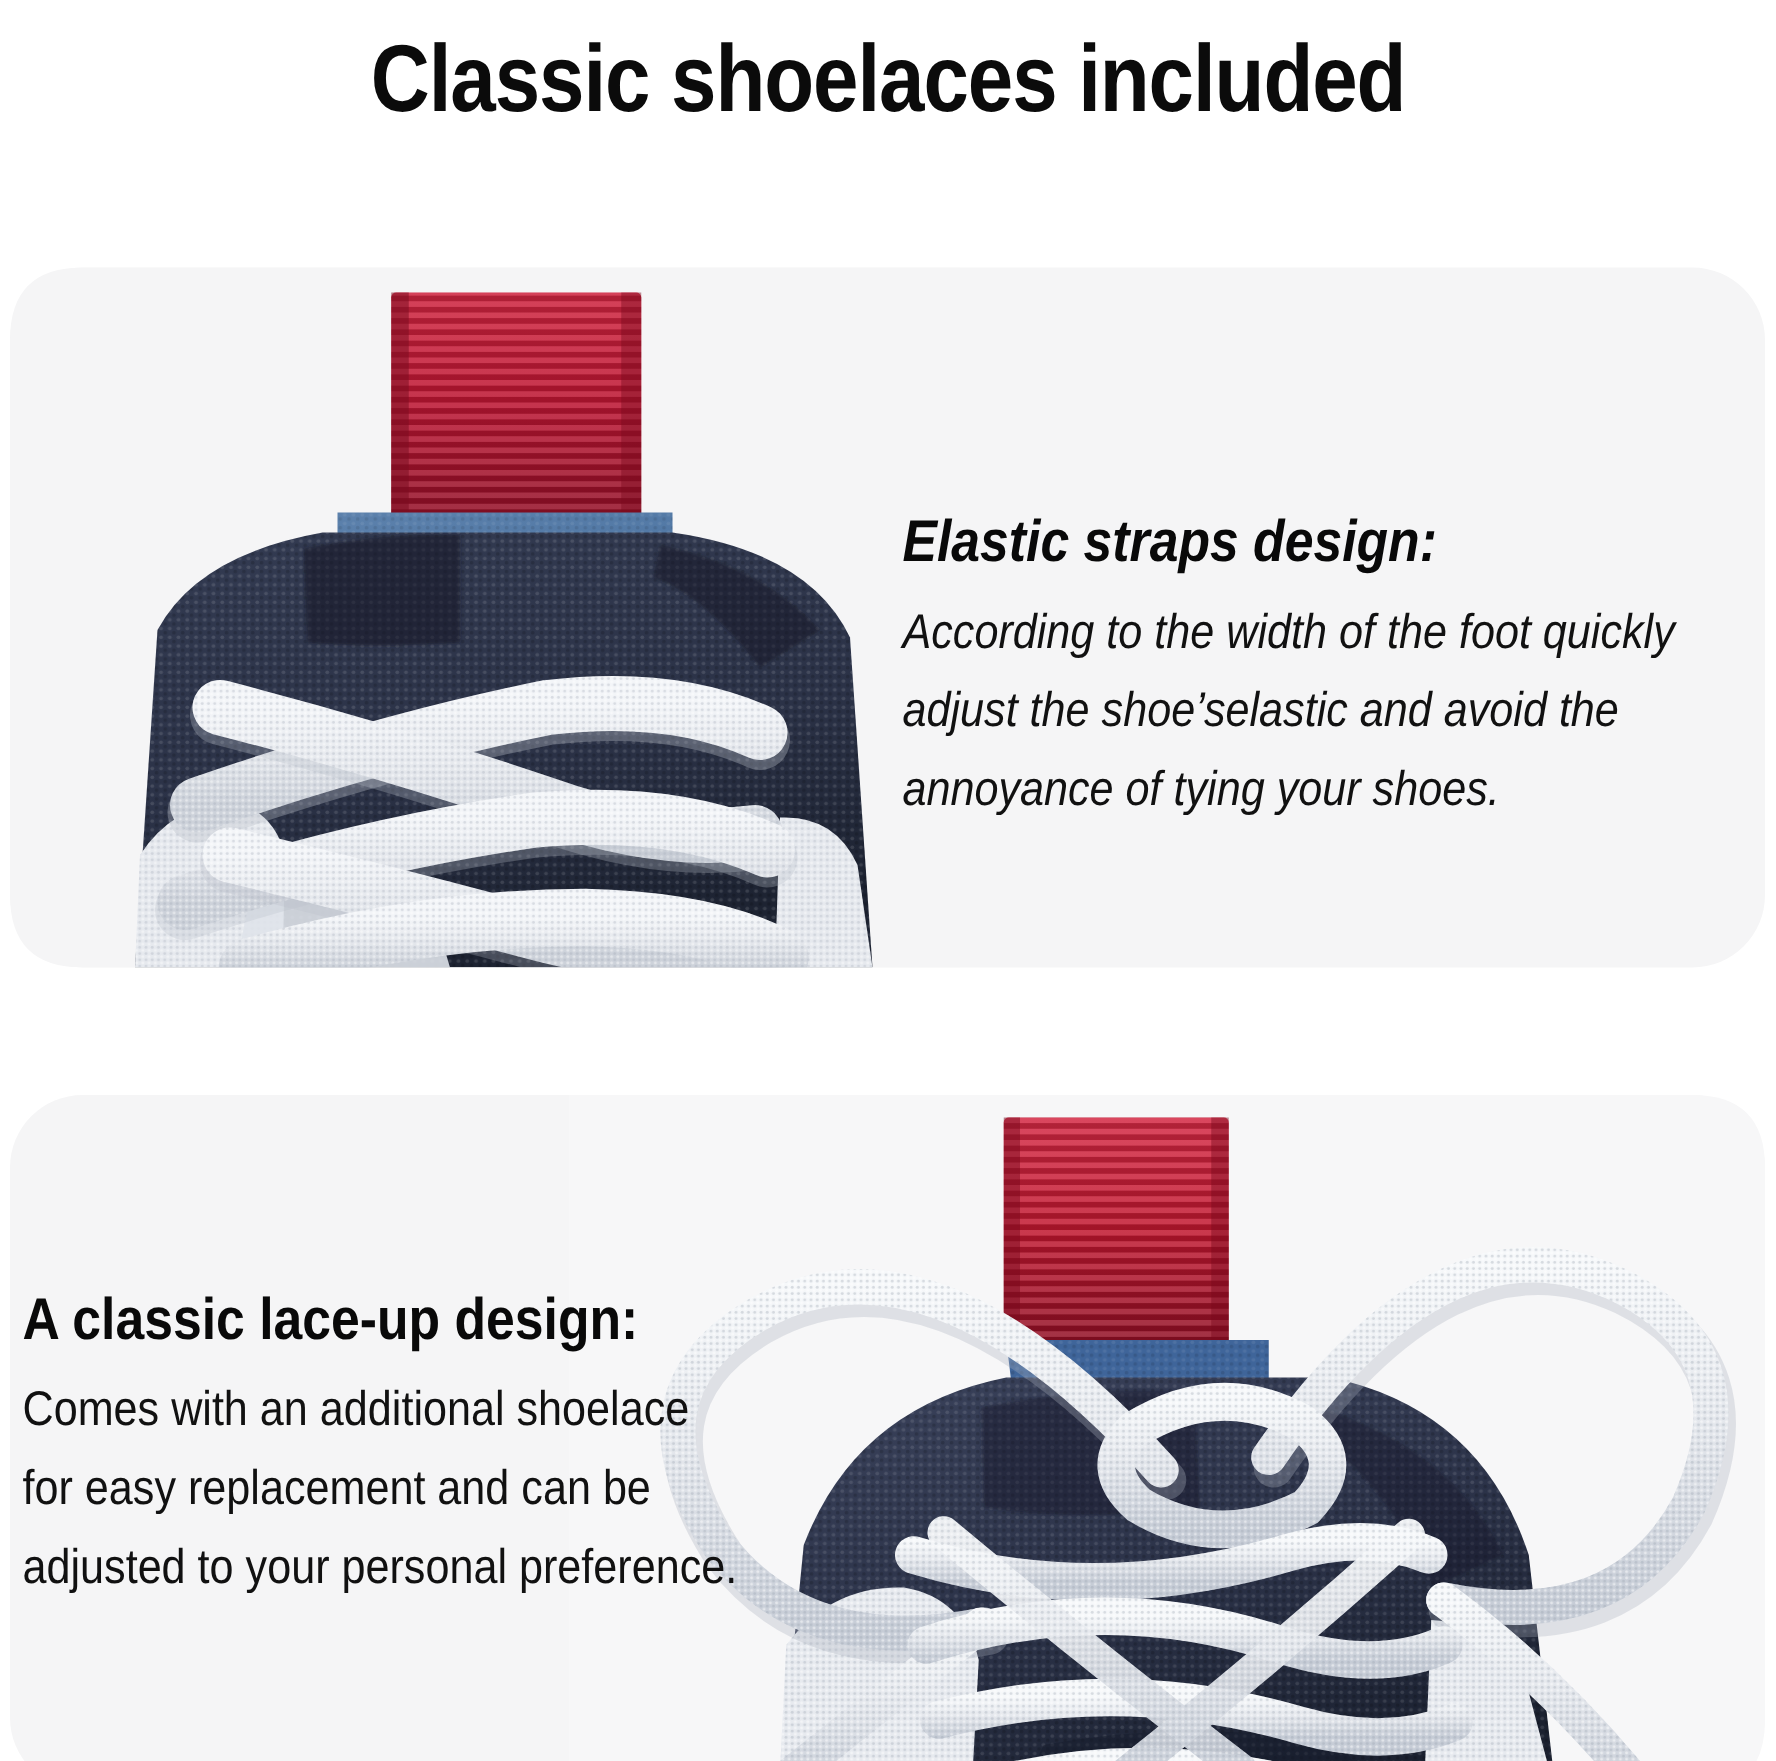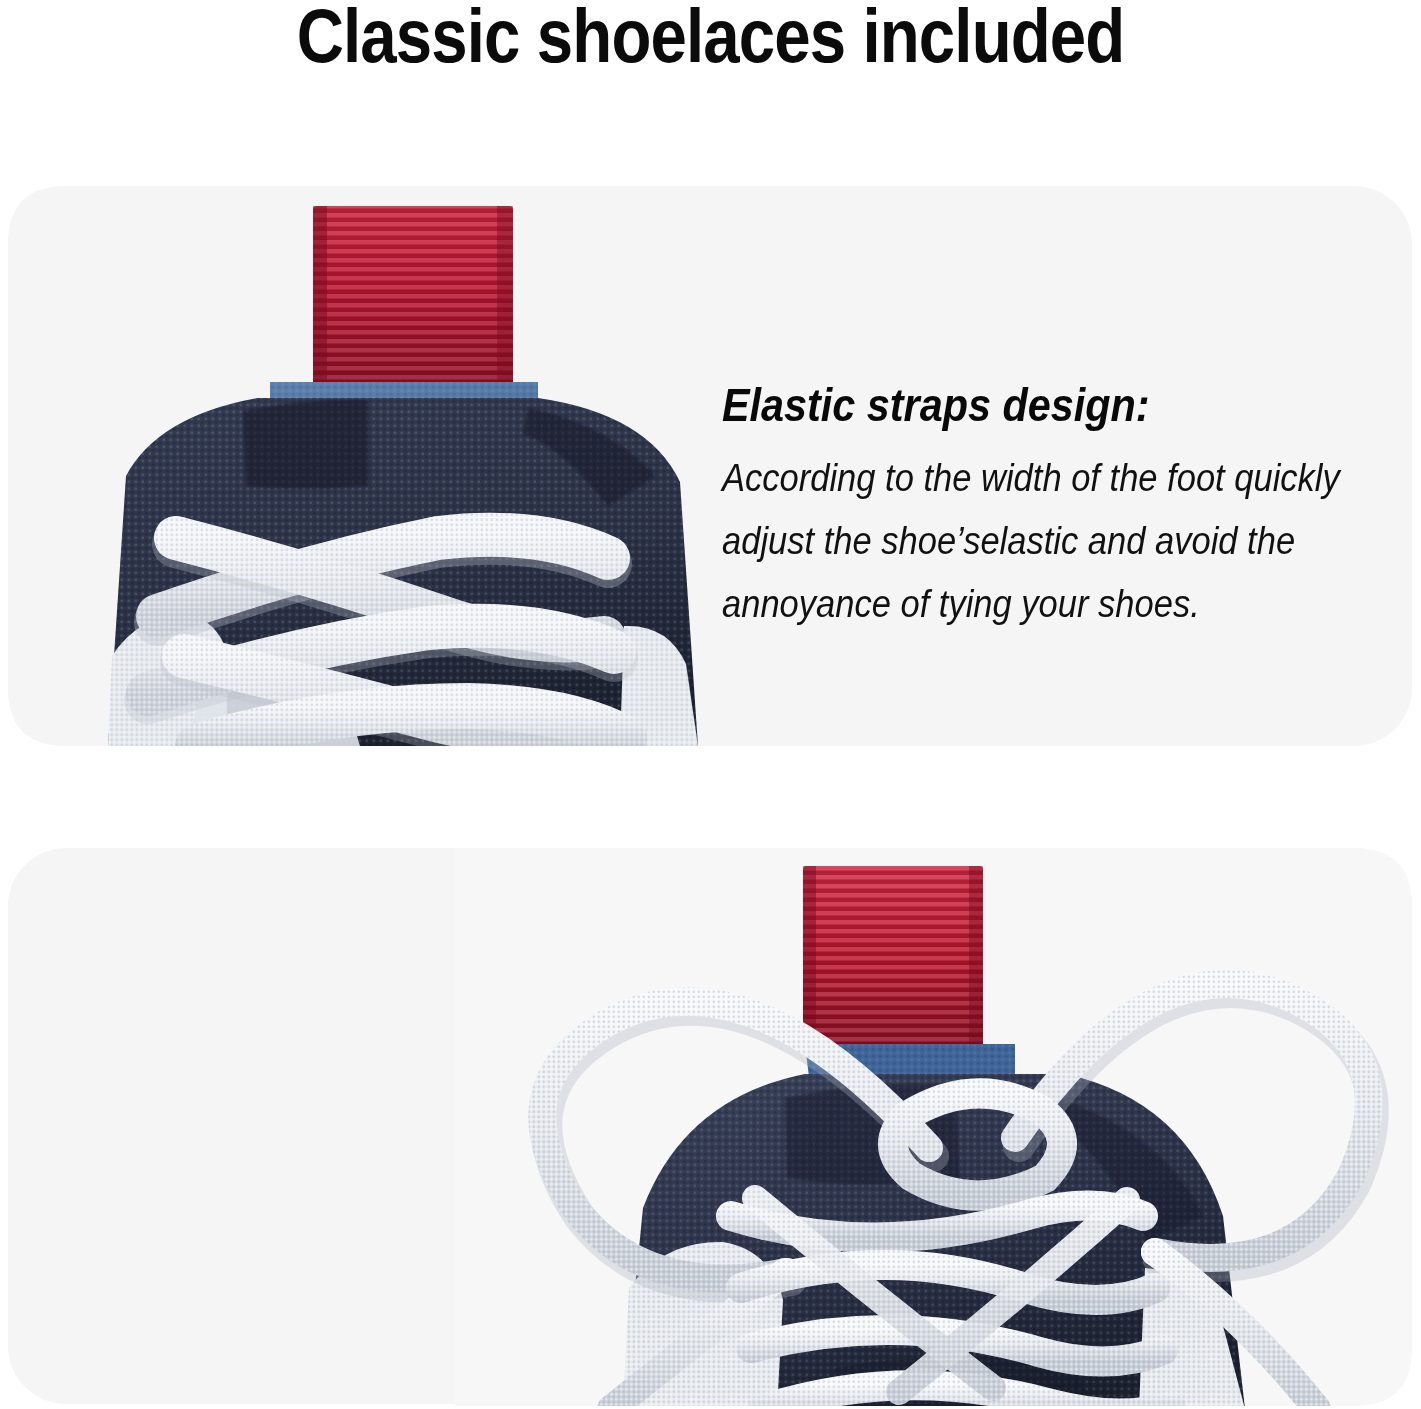--- a/index.html
+++ b/index.html
@@ -2,21 +2,21 @@
 <html><head>
 <meta charset="utf-8">
 <style>
   html,body{margin:0;padding:0;}
   body{
     width:1421px;height:1409px;
     background:#ffffff;
     font-family:"Liberation Sans", sans-serif;
     overflow:hidden;position:relative;
   }
-  .page{position:absolute;inset:0;}
+  .page{position:absolute;inset:0;margin-top:28px;}
 
   
   .title{
     position:absolute;left:0;top:-8px;width:1421px;
     text-align:center;
     font-family:"Liberation Sans", sans-serif;
     font-weight:bold;
     font-size:76px;
     letter-spacing:-1px;
     color:#0b0b0b;
@@ -299,14 +299,22 @@
           <path d="M300,350 Q420,450 538,540" stroke="url(#g-lace2)" stroke-width="26" opacity="0.95"></path>
           <path d="M300,350 Q420,450 538,540" stroke="url(#weave2)" stroke-width="26" opacity="0.55"></path>
 
           <path d="M672,352 Q560,452 444,544" stroke="url(#g-lace2)" stroke-width="26" opacity="0.95"></path>
           <path d="M672,352 Q560,452 444,544" stroke="url(#weave2)" stroke-width="26" opacity="0.55"></path>
         </g>
       </g>
     </svg>
   </div>
 
+  <div class="textblock" id="text-2">
+    <p class="feat-head">A classic lace-up design:</p>
+    <p class="feat-body">
+      <span>Comes with an additional shoelace</span>
+      <span>for easy replacement and can be</span>
+      <span>adjusted to your personal preference.</span>
+    </p>
+  </div>
 
 </div>
 
 </body></html>

